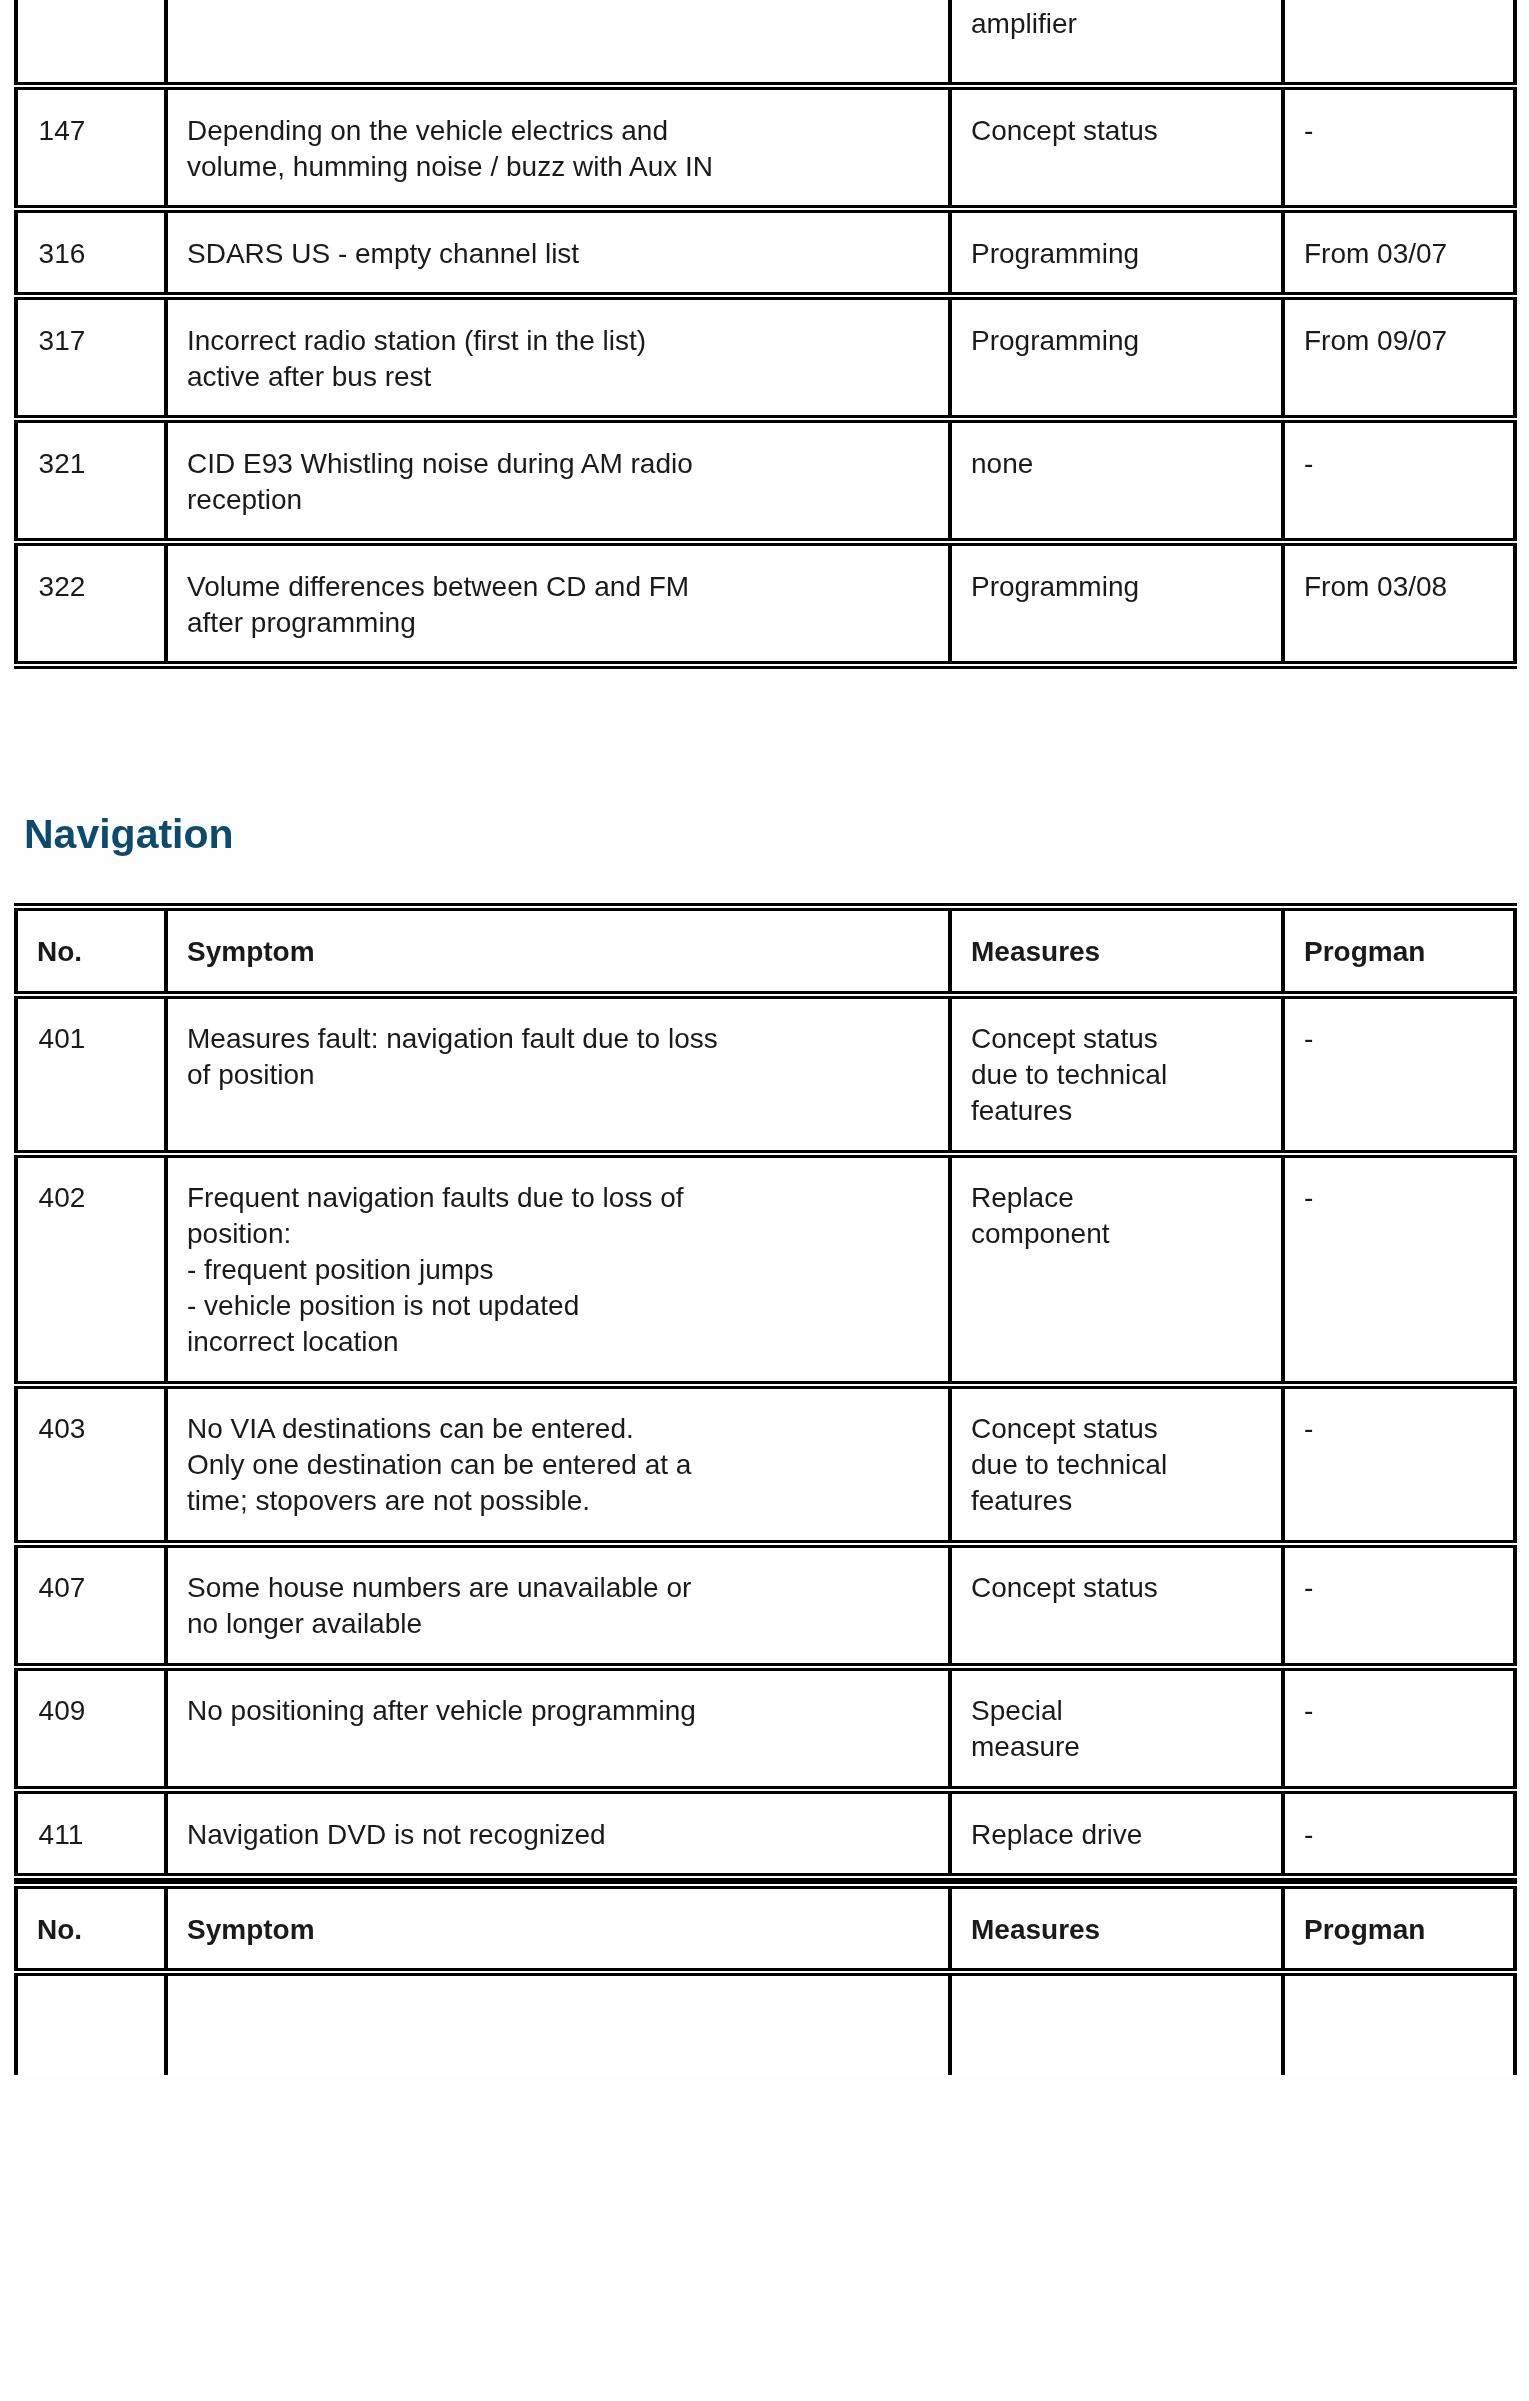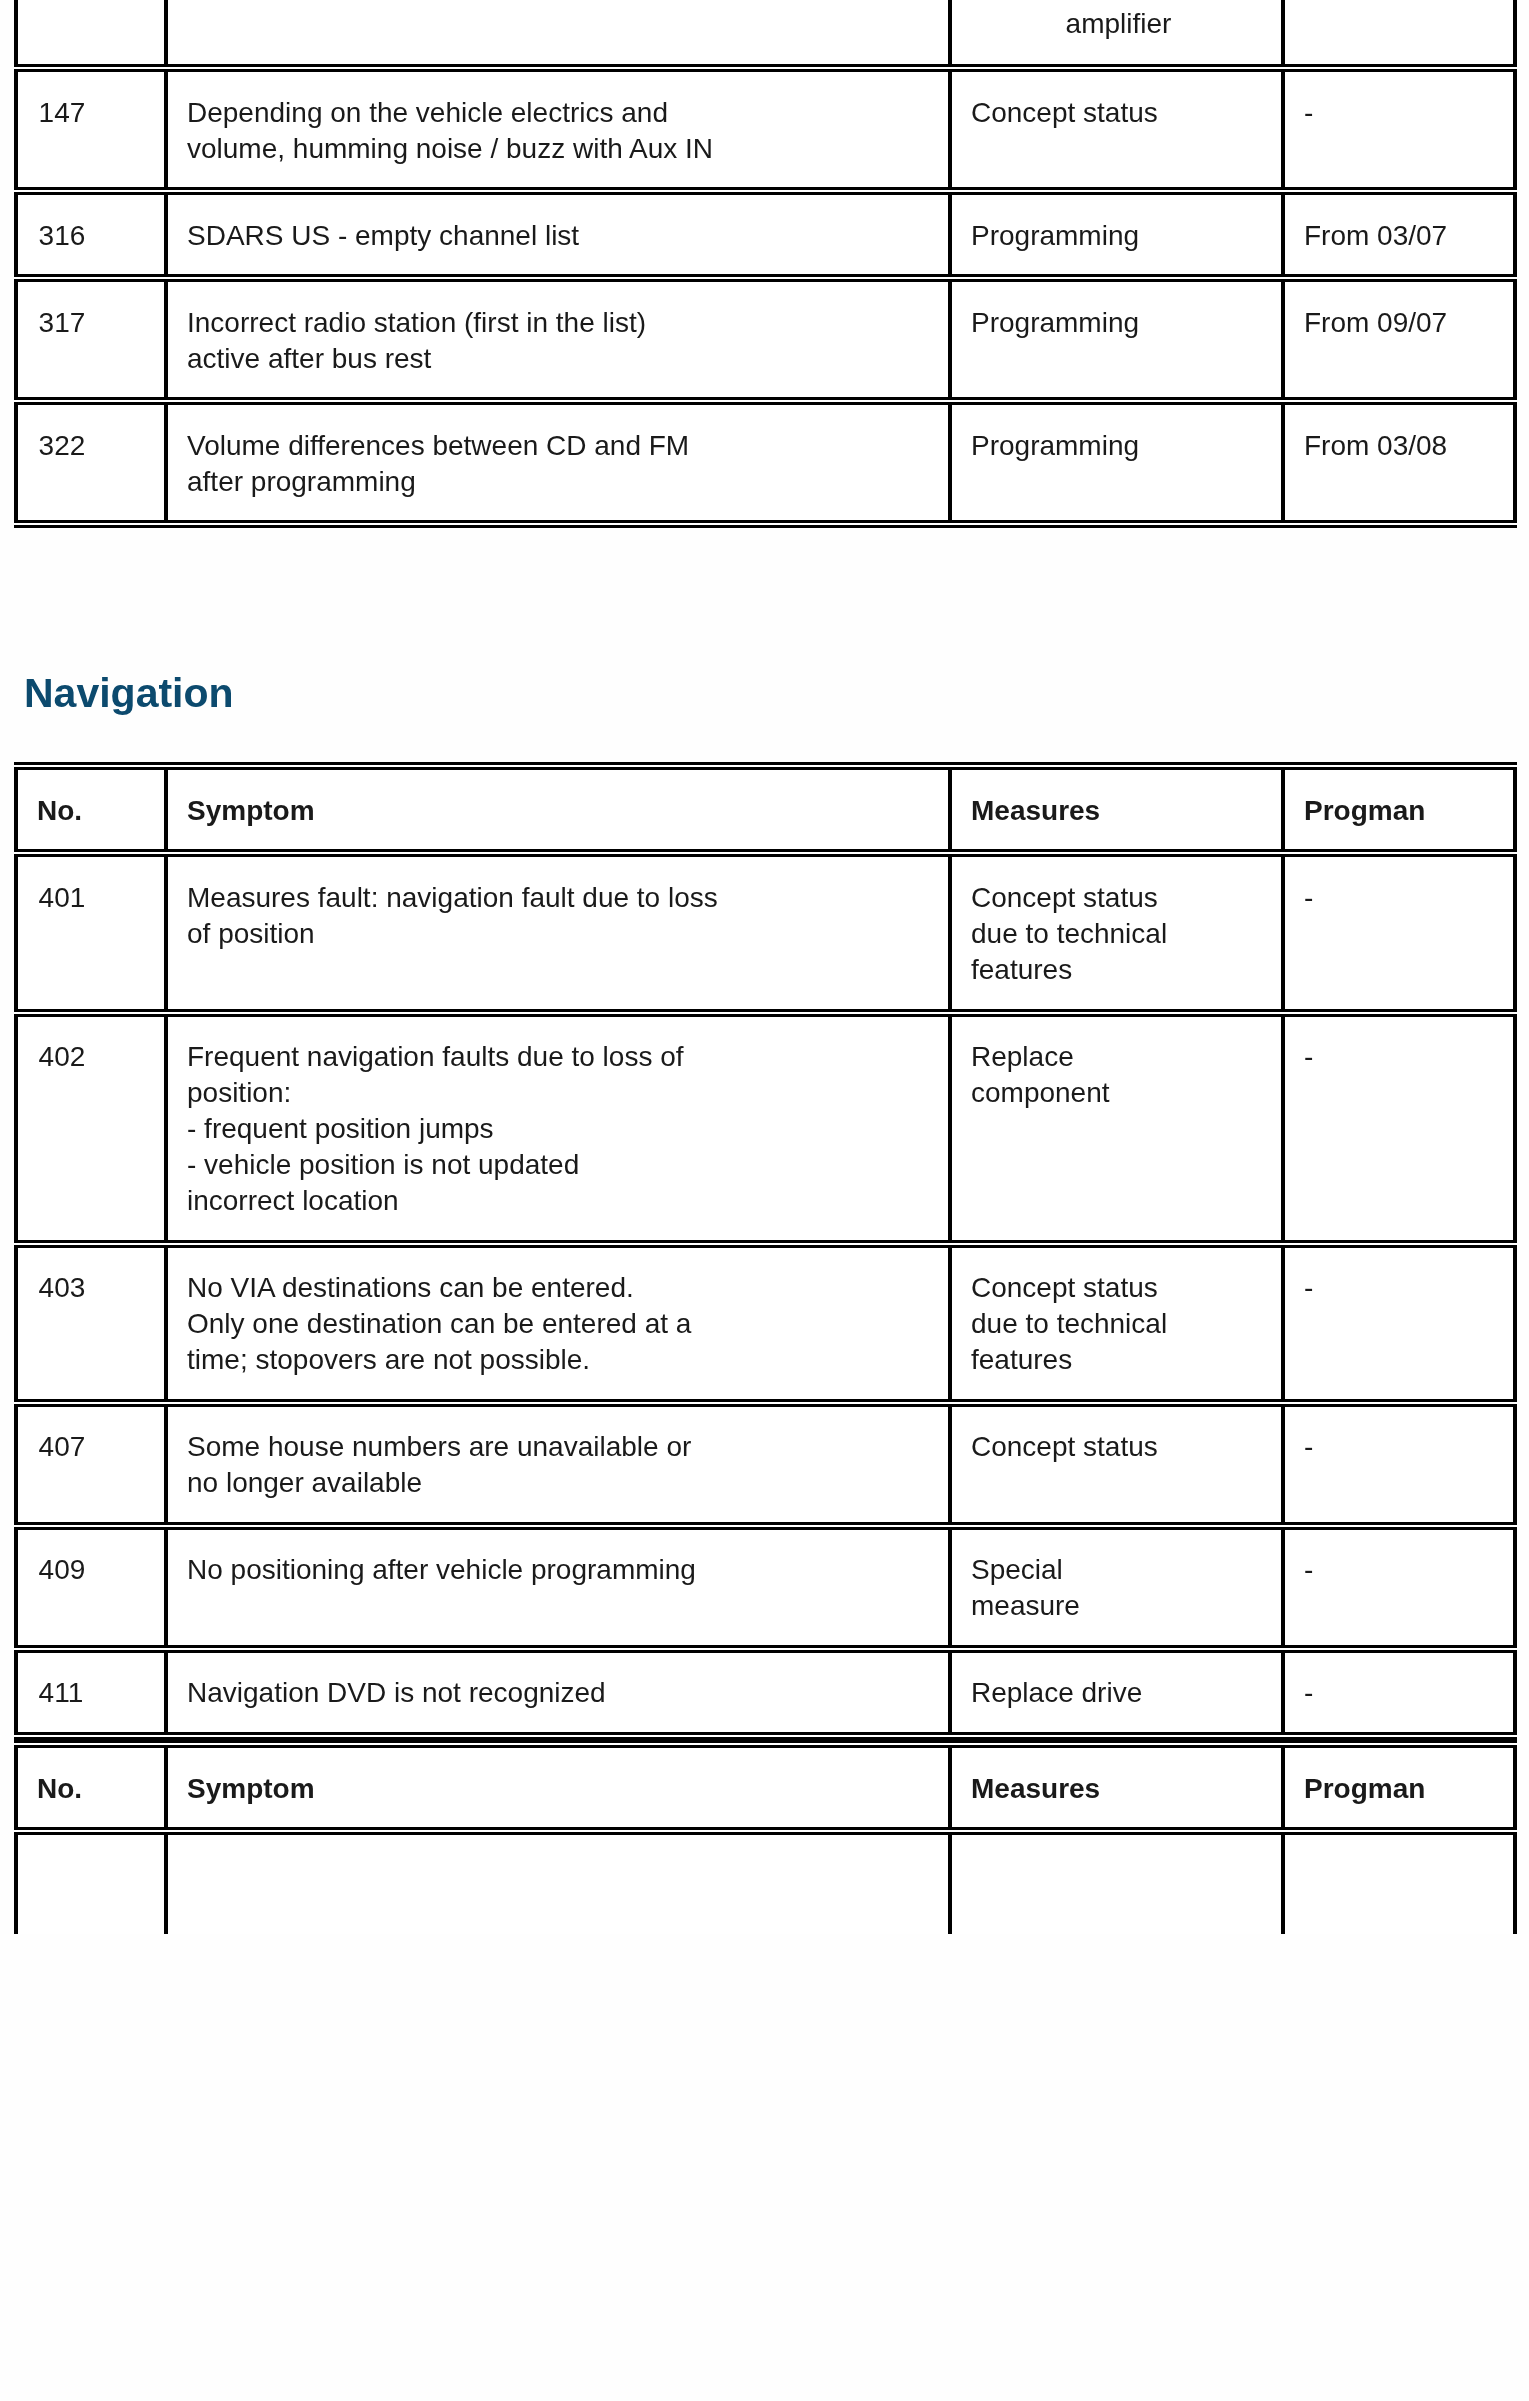--- a/index.html
+++ b/index.html
@@ -36,23 +36,22 @@
     padding: 22.5px 15px 20.6px 19px;
   }
   .doc-table th { font-weight: bold; margin-top: 36px; }
   .doc-table td.no-cell { padding-left: 20.6px; }
   .doc-table td.symptom-cell,
   .doc-table td.measures-cell { white-space: pre-line; }
   
   .cut-top { border-top: none; }
   .cut-top tr.partial-row td {
     border-top: none;
-    height: 68px;
+    height: 86px;
     padding-top: 5.6px;
-    text-align: center;
   }
   
   .cut-bottom tr.partial-row td {
     border-bottom: none;
     height: 103px;
   }
   .section-heading {
     margin: 142px 0 45px 24px;
     font-size: 41px;
     line-height: 47px;
@@ -93,20 +92,27 @@
       <td class="progman-cell">From 03/07</td>
     </tr>
     <tr>
       <td class="no-cell">317</td>
       <td class="symptom-cell">Incorrect radio station (first in the list)
 active after bus rest</td>
       <td class="measures-cell">Programming</td>
       <td class="progman-cell">From 09/07</td>
     </tr>
     <tr>
+      <td class="no-cell">321</td>
+      <td class="symptom-cell">CID E93 Whistling noise during AM radio
+reception</td>
+      <td class="measures-cell">none</td>
+      <td class="progman-cell">-</td>
+    </tr>
+    <tr>
       <td class="no-cell">322</td>
       <td class="symptom-cell">Volume differences between CD and FM
 after programming</td>
       <td class="measures-cell">Programming</td>
       <td class="progman-cell">From 03/08</td>
     </tr>
   </tbody>
     </table>
 
   <h2 class="section-heading">Navigation</h2>

